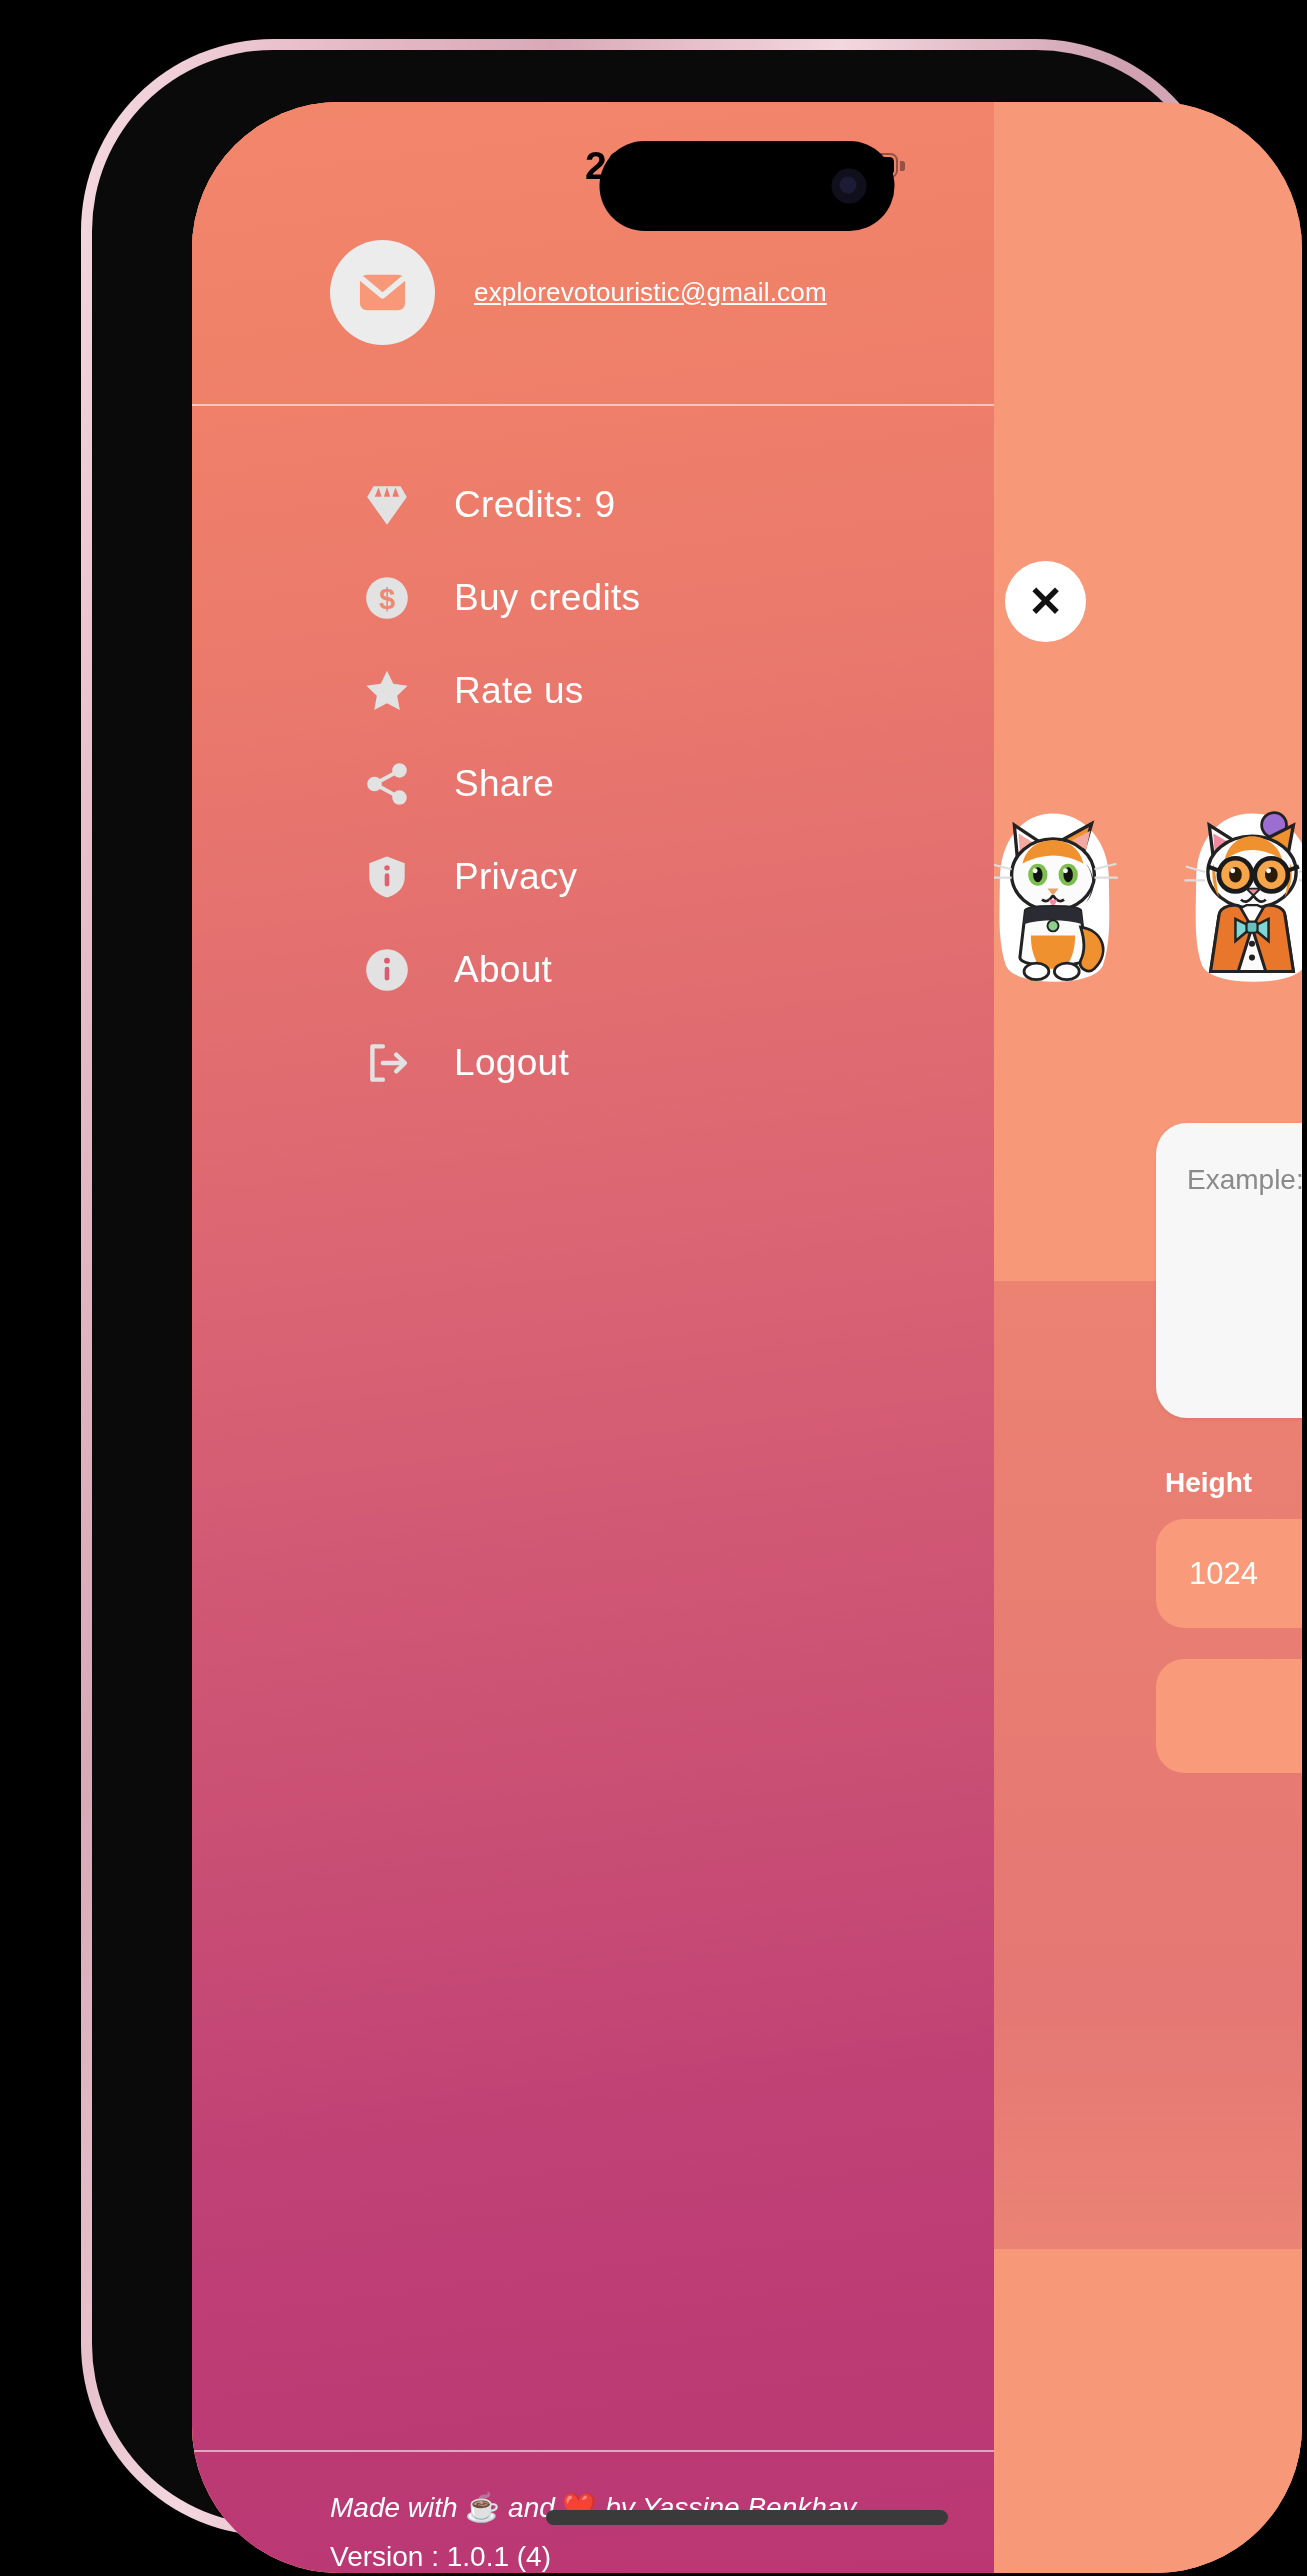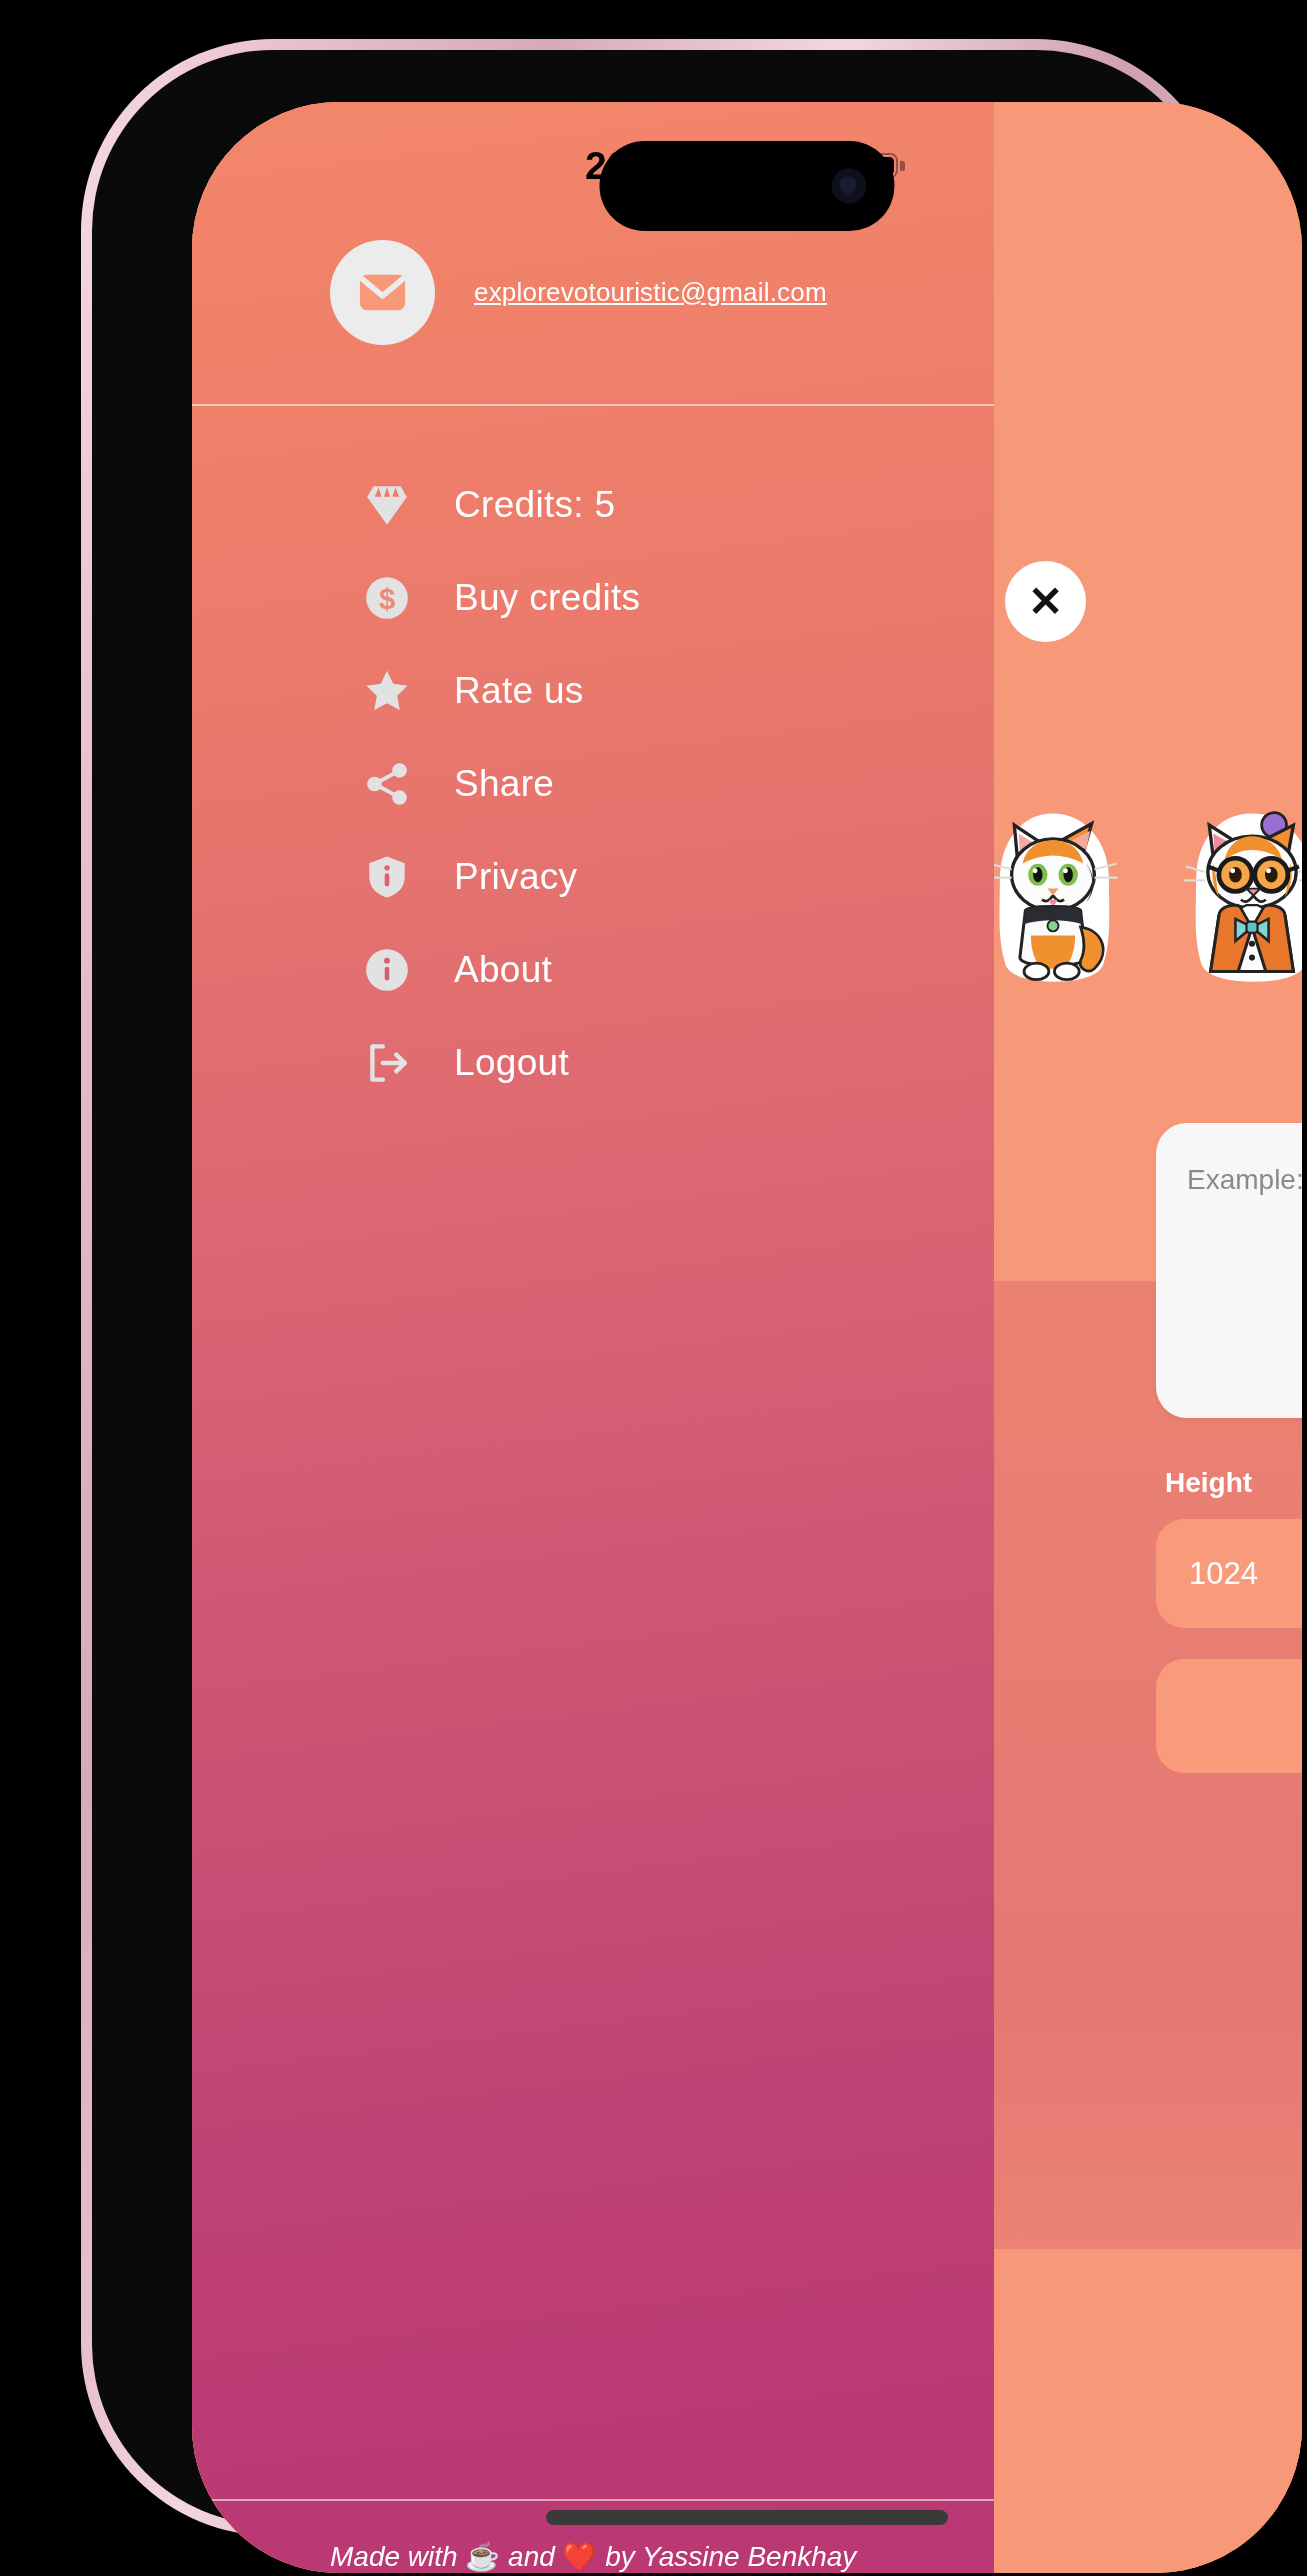--- a/index.html
+++ b/index.html
@@ -311,21 +311,21 @@
           </div>
 
           <div class="menu">
 
             <div class="menu-item">
               <span class="mi-icon">
                 <svg width="50" height="50" viewBox="0 0 24 24" fill="#E2E2E2">
                   <path d="M5.5 3h13l3 5.2L12 21.5 2.5 8.2 5.5 3zM8 3.6 6.1 8h3.3L8 3.6zm8 0L14.6 8h3.3L16 3.6zM12 3.4 10.5 8h3l-1.5-4.6z"></path>
                 </svg>
               </span>
-              <span class="mi-label">Credits: 5</span>
+              <span class="mi-label">Credits: 9</span>
             </div>
 
             <div class="menu-item">
               <span class="mi-icon">
                 <svg width="50" height="50" viewBox="0 0 24 24">
                   <circle cx="12" cy="12" r="10" fill="#E2E2E2"></circle>
                   <text x="12" y="17.4" font-size="14" font-weight="700" text-anchor="middle" fill="#EE8A6F" font-family="Liberation Sans, sans-serif">$</text>
                 </svg>
               </span>
               <span class="mi-label">Buy credits</span>
@@ -389,20 +389,21 @@
           </div>
 
           <div class="drawer-footer">
             <div class="made-with">
               <span>Made with</span>
               <span class="emo">☕</span>
               <span>and</span>
               <span class="emo">❤️</span>
               <span>by Yassine Benkhay</span>
             </div>
+            <div class="version">Version : 1.0.1 (4)</div>
           </div>
 
         </div>
 
         <div class="statusbar">
           <div class="sb-time">20:02</div>
           <div class="sb-right">
             <div class="sb-dots">
               <i></i>
                 <i></i>

